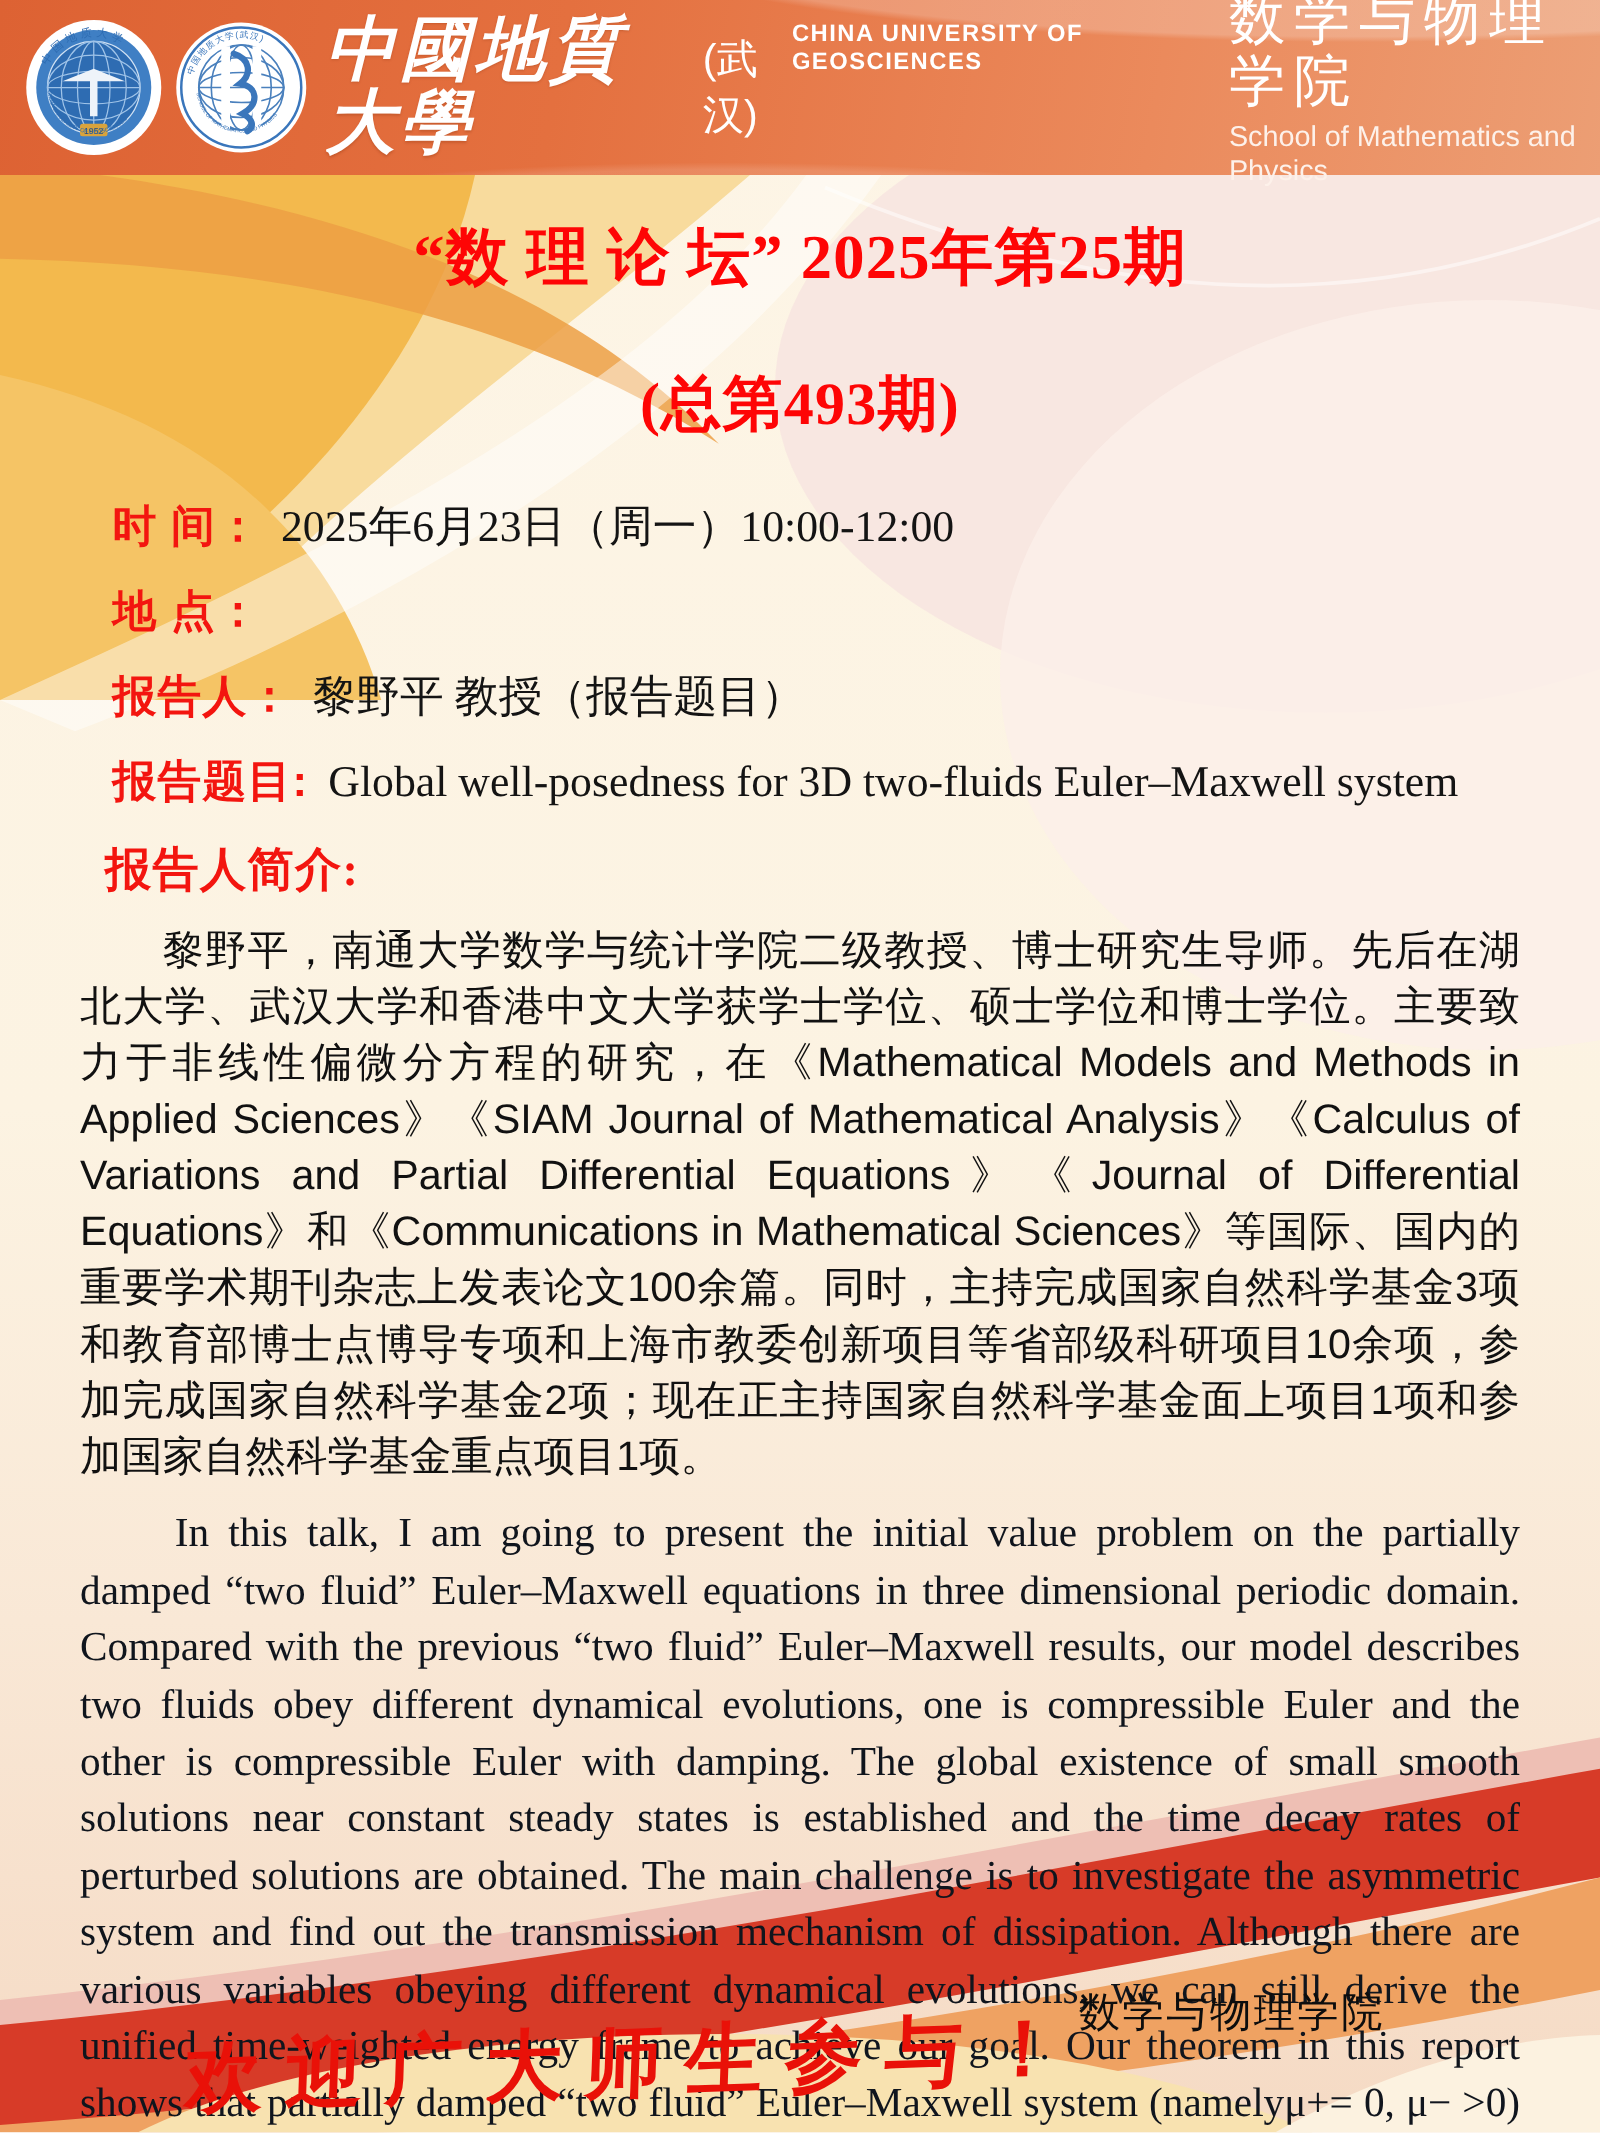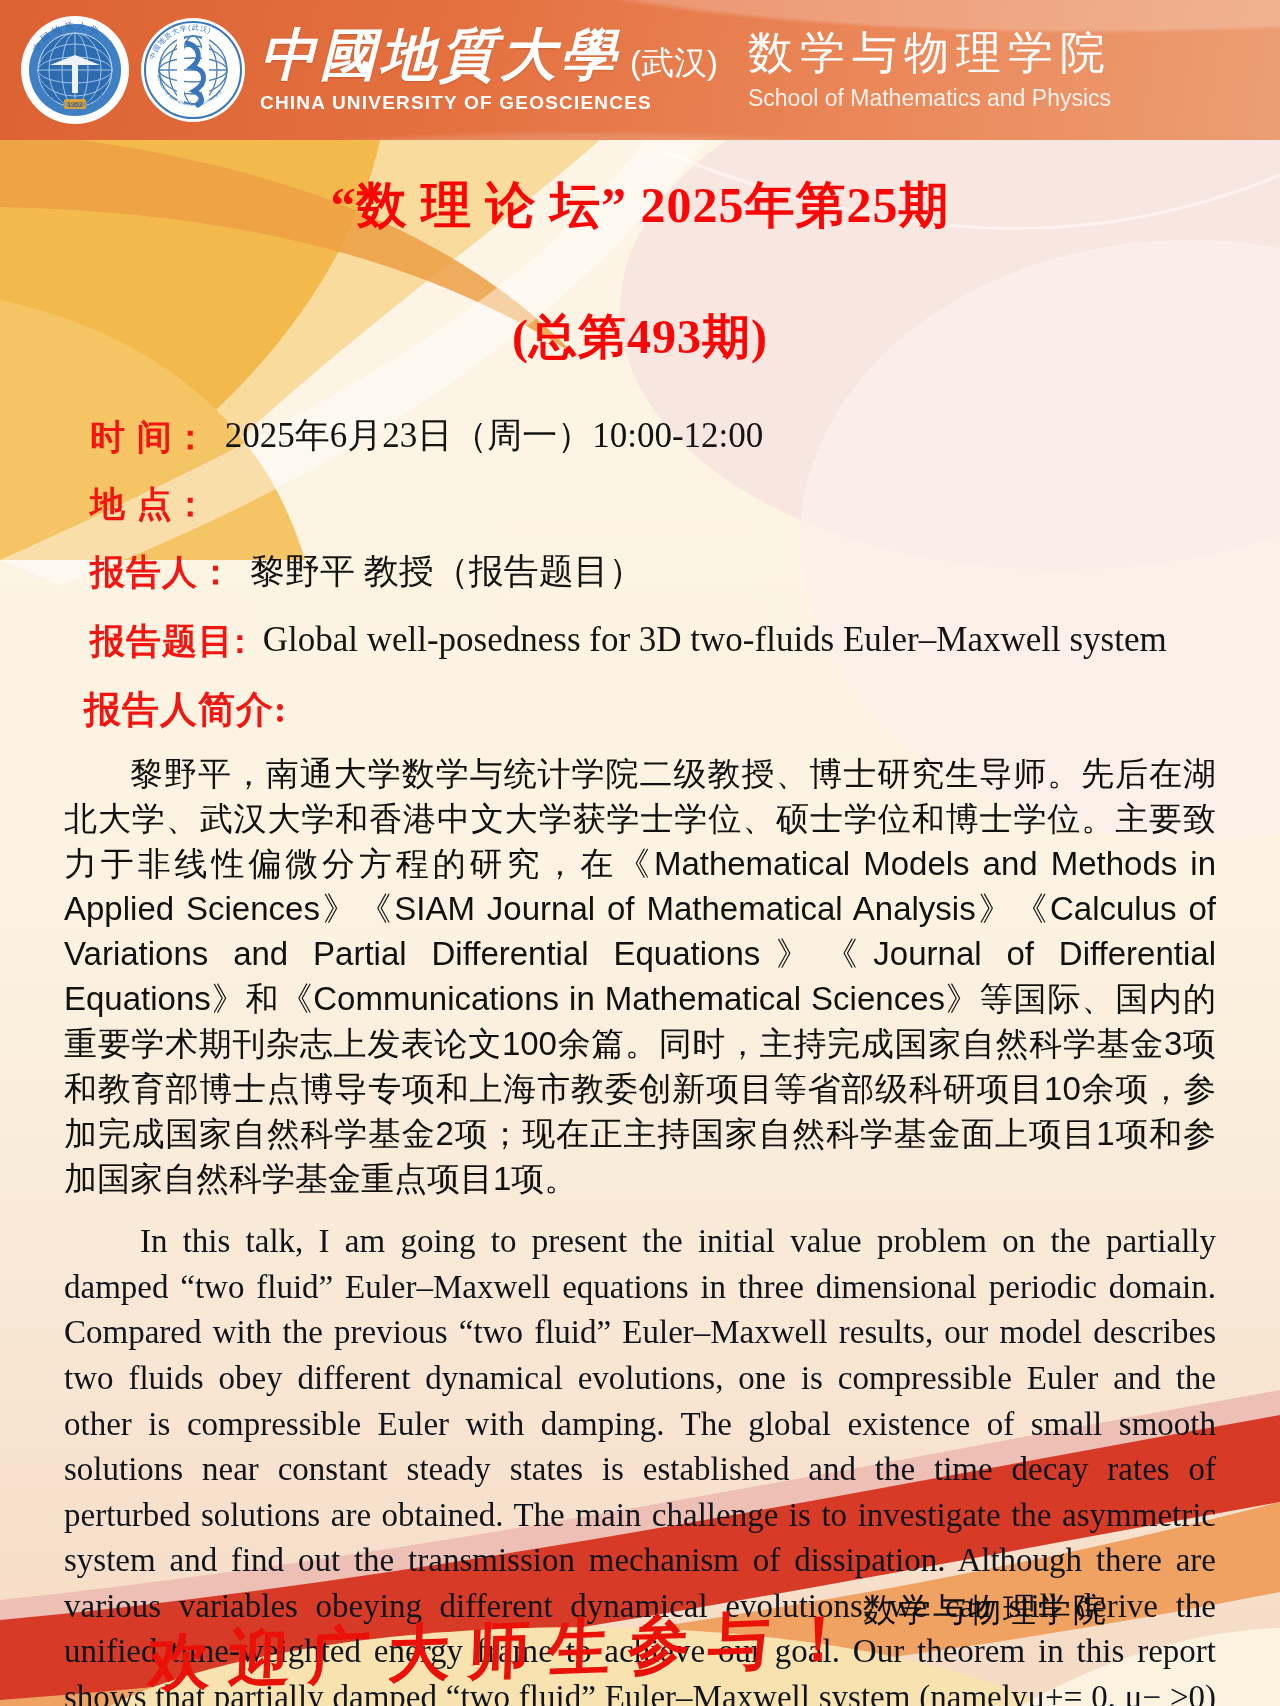--- a/index.html
+++ b/index.html
@@ -15,39 +15,39 @@
     background:linear-gradient(100deg,#dd6233 0%,#e4703f 35%,#eb8a5c 72%,#ec9e74 100%);
     display:flex;align-items:center;box-sizing:border-box;padding-left:20px;
   }
   .header::after{
     content:"";position:absolute;inset:0;pointer-events:none;
     background:
       radial-gradient(120% 160% at 85% -40%,rgba(255,255,255,.22) 0 38%,rgba(255,255,255,0) 40%),
       radial-gradient(90% 140% at 45% 160%,rgba(255,255,255,.14) 0 45%,rgba(255,255,255,0) 48%);
   }
   .seal{flex:0 0 auto;position:relative;z-index:1;}
-  .hdr-left{margin-left:14px;position:relative;z-index:1;display:flex;flex-direction:column;}
+  .hdr-left{margin-left:14px;position:relative;z-index:1;display:flex;flex-direction:row;}
   .uni-row{display:flex;align-items:baseline;}
   .uni-cn{font-family:"Liberation Serif",serif;font-style:italic;font-weight:700;
           font-size:56px;color:#ffffff;letter-spacing:4px;line-height:1.05;text-shadow:0 1px 2px rgba(120,40,0,.25);}
   .campus{font-size:33px;color:#ffffff;margin-left:10px;font-weight:500;}
   .uni-en{font-size:19px;font-weight:700;color:#ffffff;letter-spacing:1.2px;margin-top:6px;}
   .hdr-right{margin-left:30px;position:relative;z-index:1;display:flex;flex-direction:column;}
   .school-cn{font-size:45px;color:#ffffff;letter-spacing:7px;line-height:1.1;font-weight:400;}
   .school-en{font-size:23px;color:#fdf1ea;margin-top:7px;font-weight:400;}
   
   .content{position:absolute;top:158px;left:64px;width:1152px;z-index:1;}
   .banner1,.banner2{
     text-align:center;font-family:"Liberation Serif",serif;font-weight:700;
     color:#fe0505;letter-spacing:1px;
   }
   .banner1{font-size:50px;margin-top:14px;}
-  .banner2{font-size:48px;margin-top:66px;}
+  .banner2{font-size:48px;margin-top:52px;}
   .info{margin-top:44px;margin-left:26px;}
-  .info-row{display:flex;align-items:flex-end;margin-bottom:22px;}
+  .info-row{display:flex;align-items:center;margin-bottom:22px;}
   .info-label{flex:0 0 auto;color:#f3150f;font-weight:700;font-size:35px;line-height:1.3;
               letter-spacing:1px;margin-right:16px;white-space:nowrap;}
   .info-value{font-family:"Liberation Serif",serif;font-size:35px;line-height:1.32;color:#141414;max-width:940px;}
   .sec-head{color:#f3150f;font-weight:700;font-size:37px;margin-left:20px;letter-spacing:1px;font-family:Liberation Serif, serif;}
   .bio-head{margin-top:14px;}
   .bio-text{
     margin-top:16px;font-size:33px;line-height:1.365;text-align:justify;
     text-indent:2em;color:#111111;
   }
   .abs-head{margin-top:30px;}

